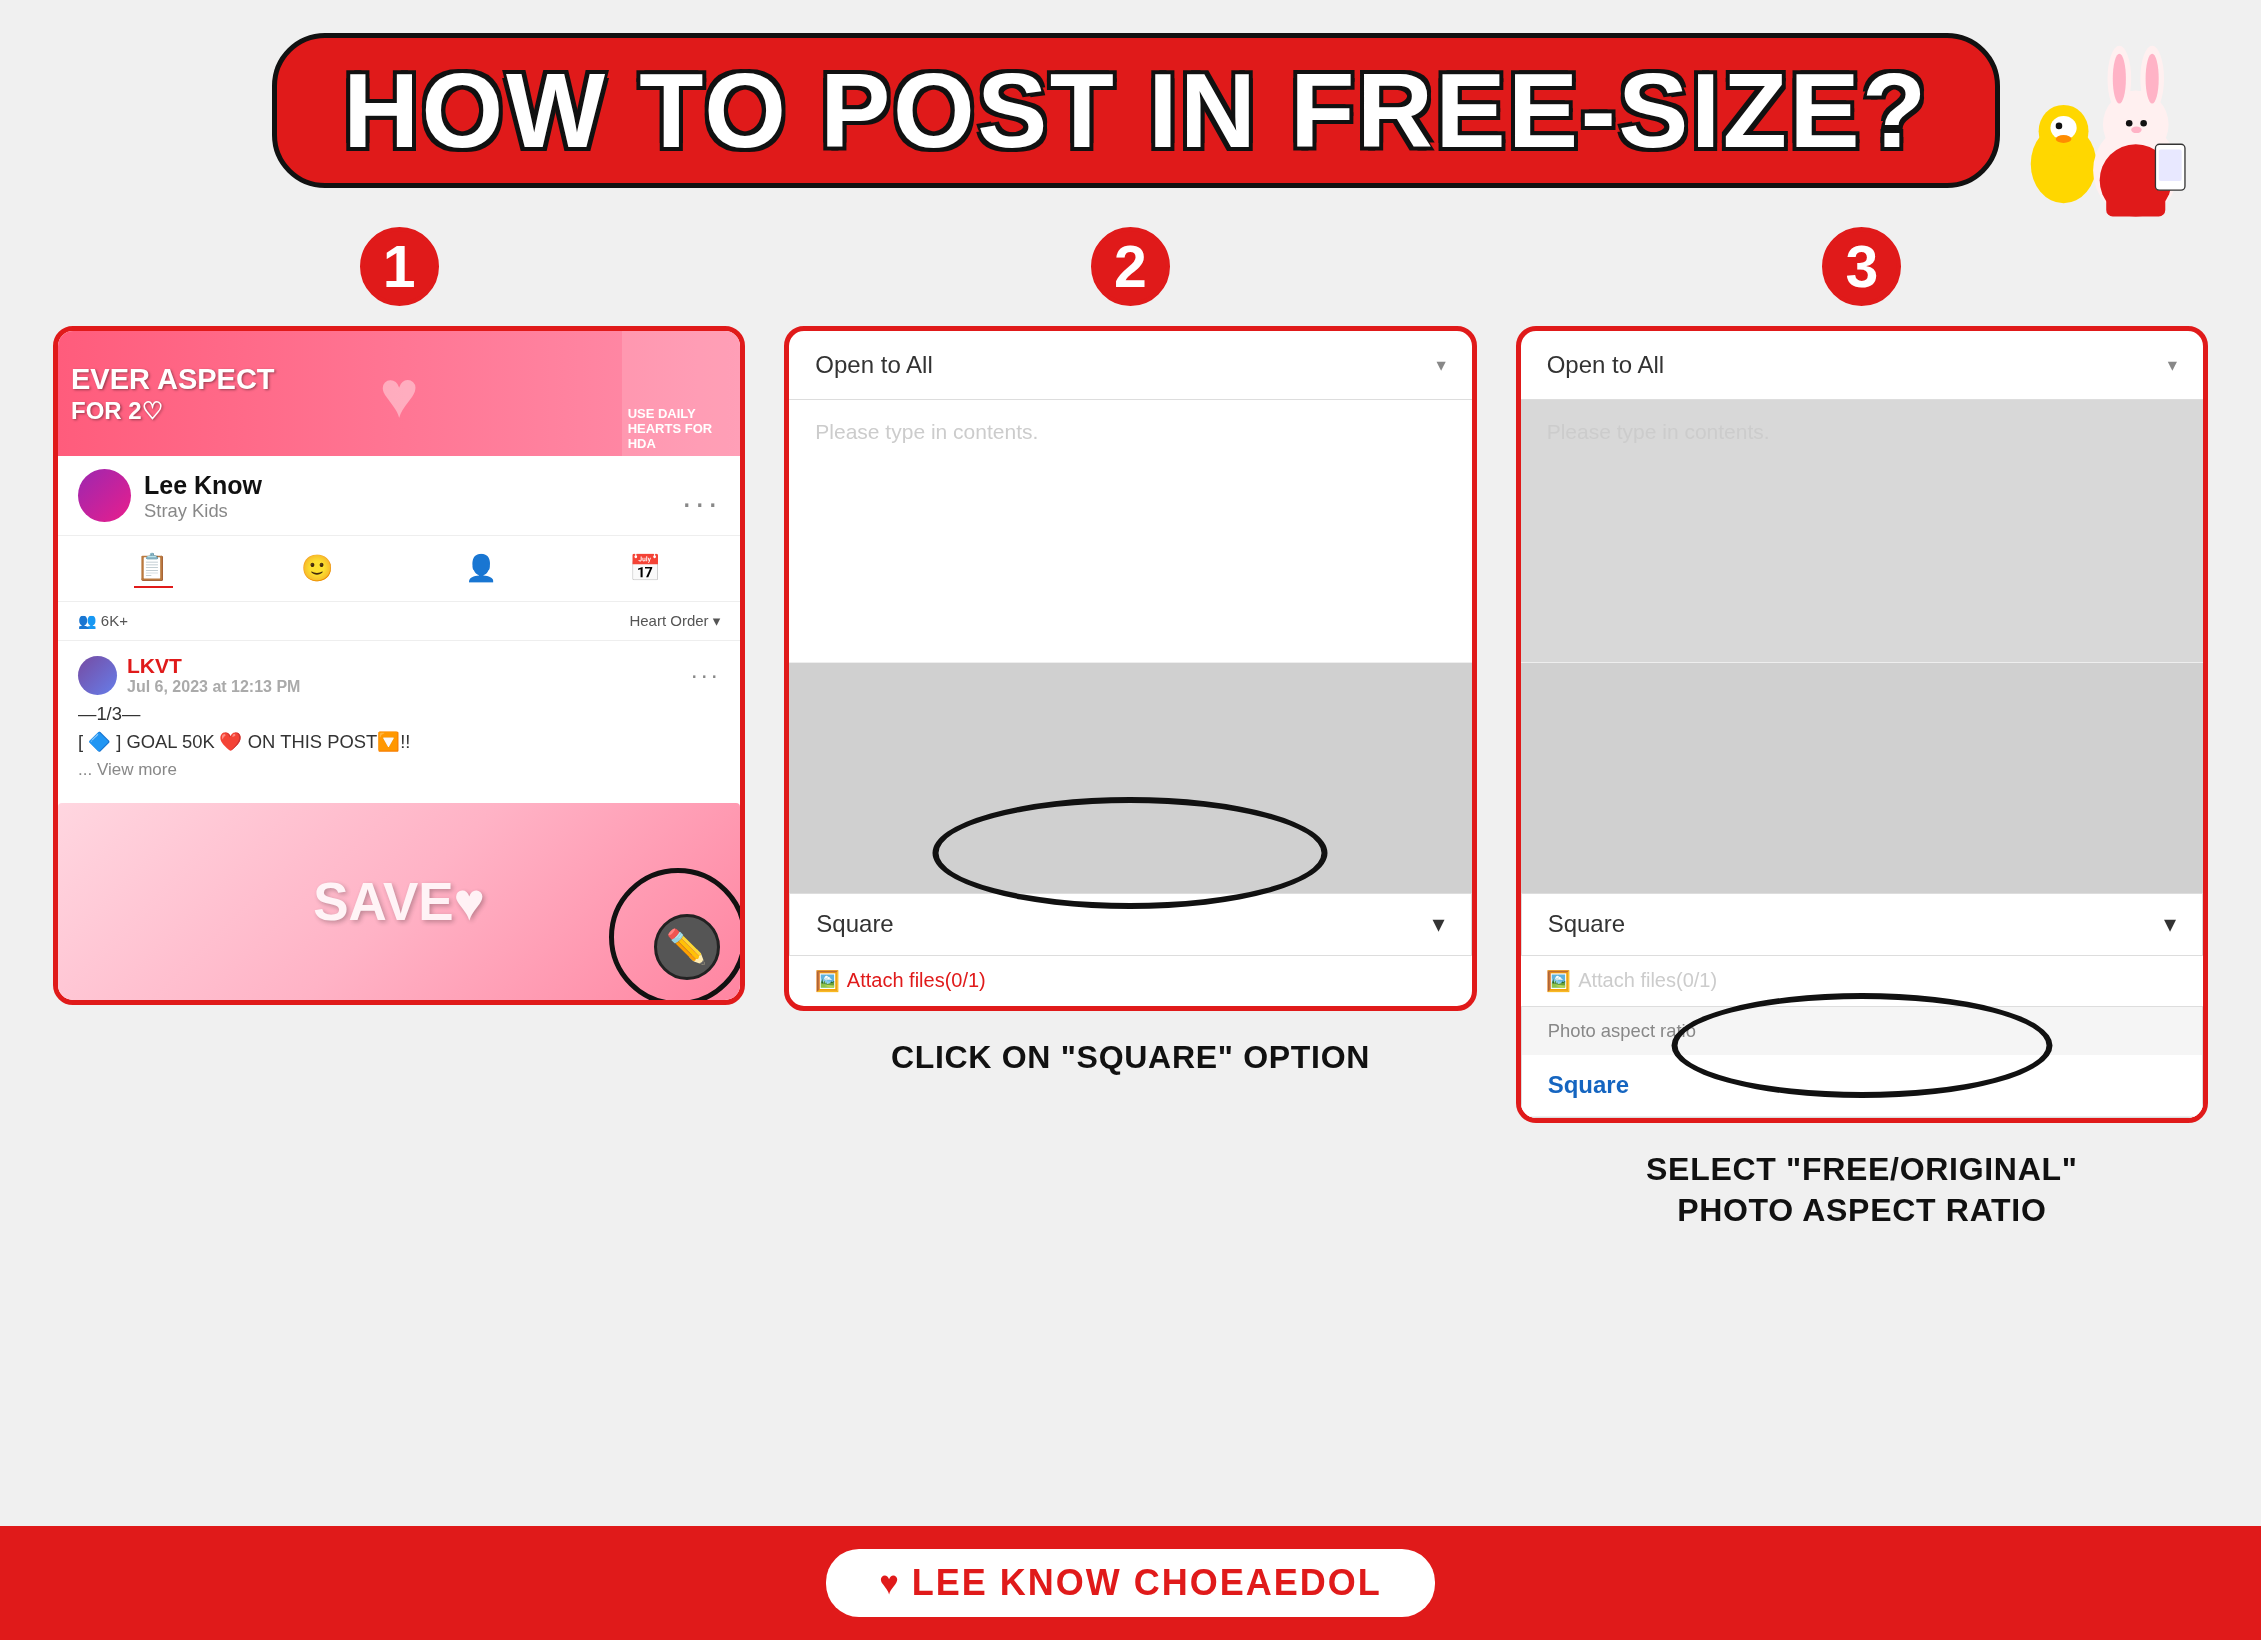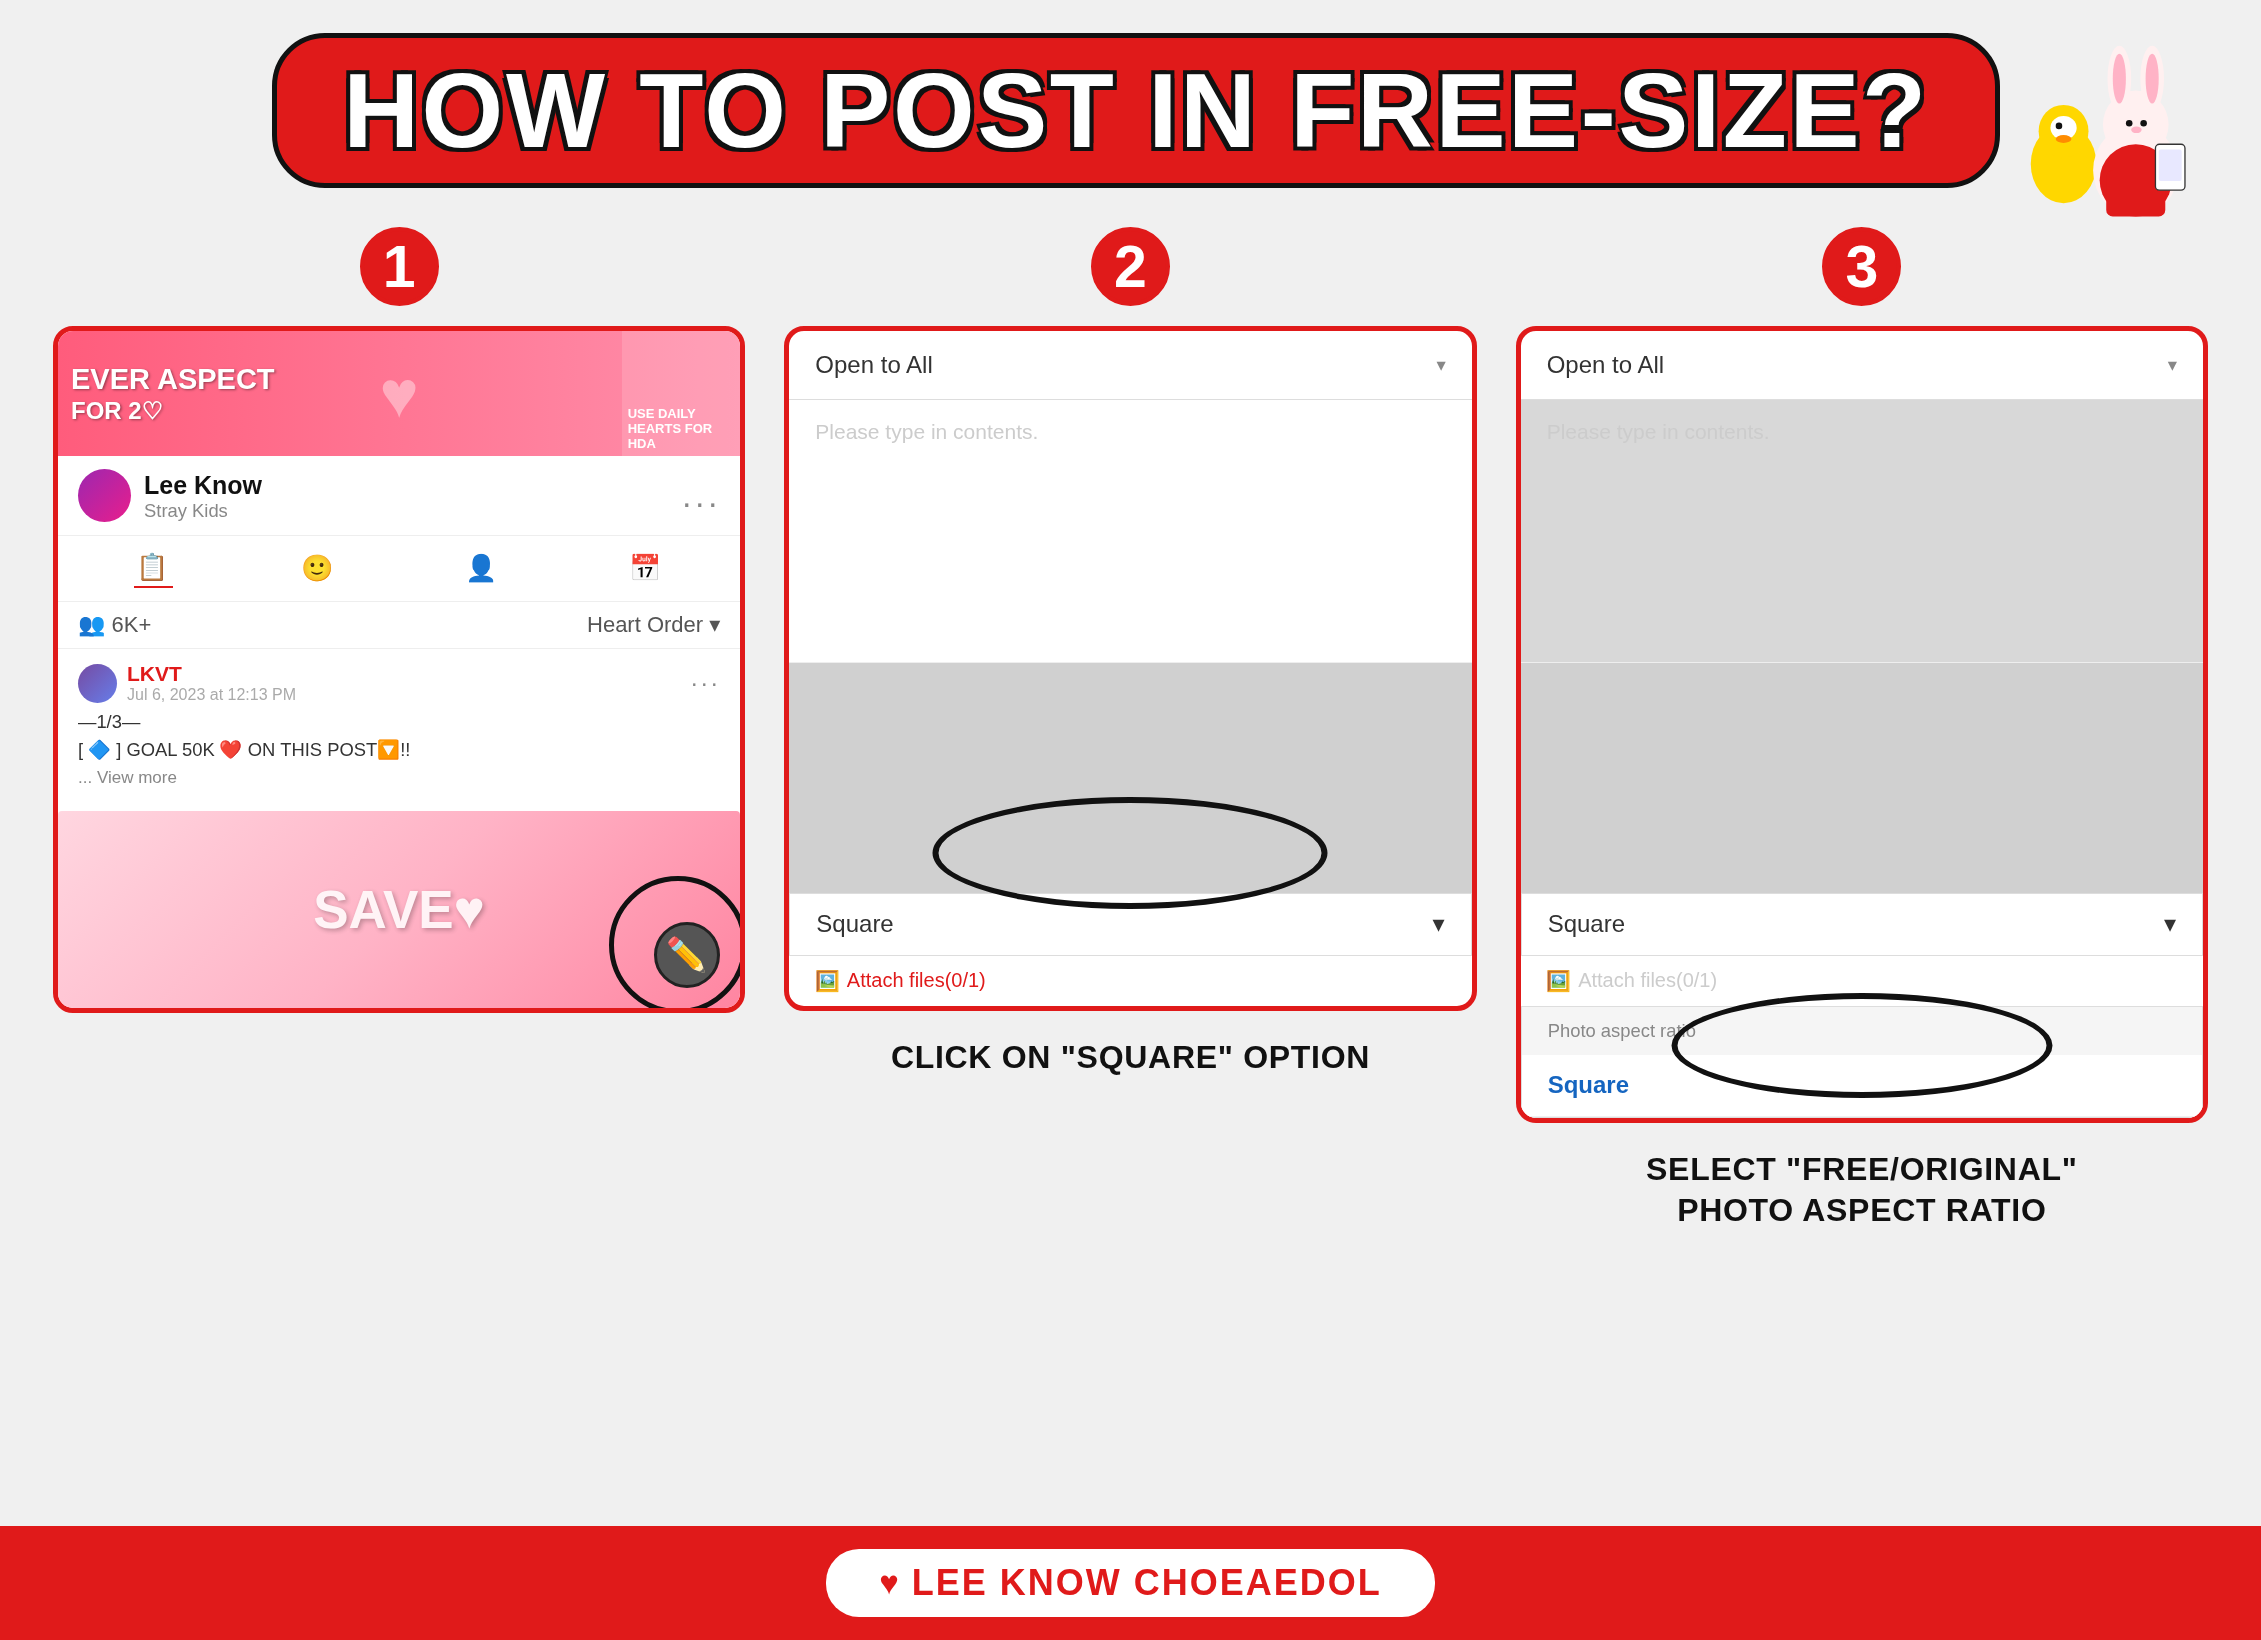--- a/index.html
+++ b/index.html
@@ -125,21 +125,21 @@
     .tab-icon.active {
       border-bottom: 2.6px solid #e01a1a;
       color: #e01a1a;
     }
 
     .stats-row {
       display: flex;
       align-items: center;
       justify-content: space-between;
       padding: 10px 20px;
-      font-size: 22px;
+      font-size: 15px;
       color: #555;
       text-align: right;
     }
 
     .post-item {
       padding: 13px 20px;
       border-top: 0.7px solid #eee;
     }
 
     .post-user-row {
@@ -158,20 +158,21 @@
 
     .post-username {
       font-size: 21px;
       font-weight: 700;
       color: #e01a1a;
     }
 
     .post-date {
       font-size: 16px;
       color: #aaa;
+      font-weight: bold;
     }
 
     .post-content {
       font-size: 18.4px;
       color: #333;
       margin-bottom: 6.6px;
     }
 
     .post-viewmore {
       font-size: 17px;

